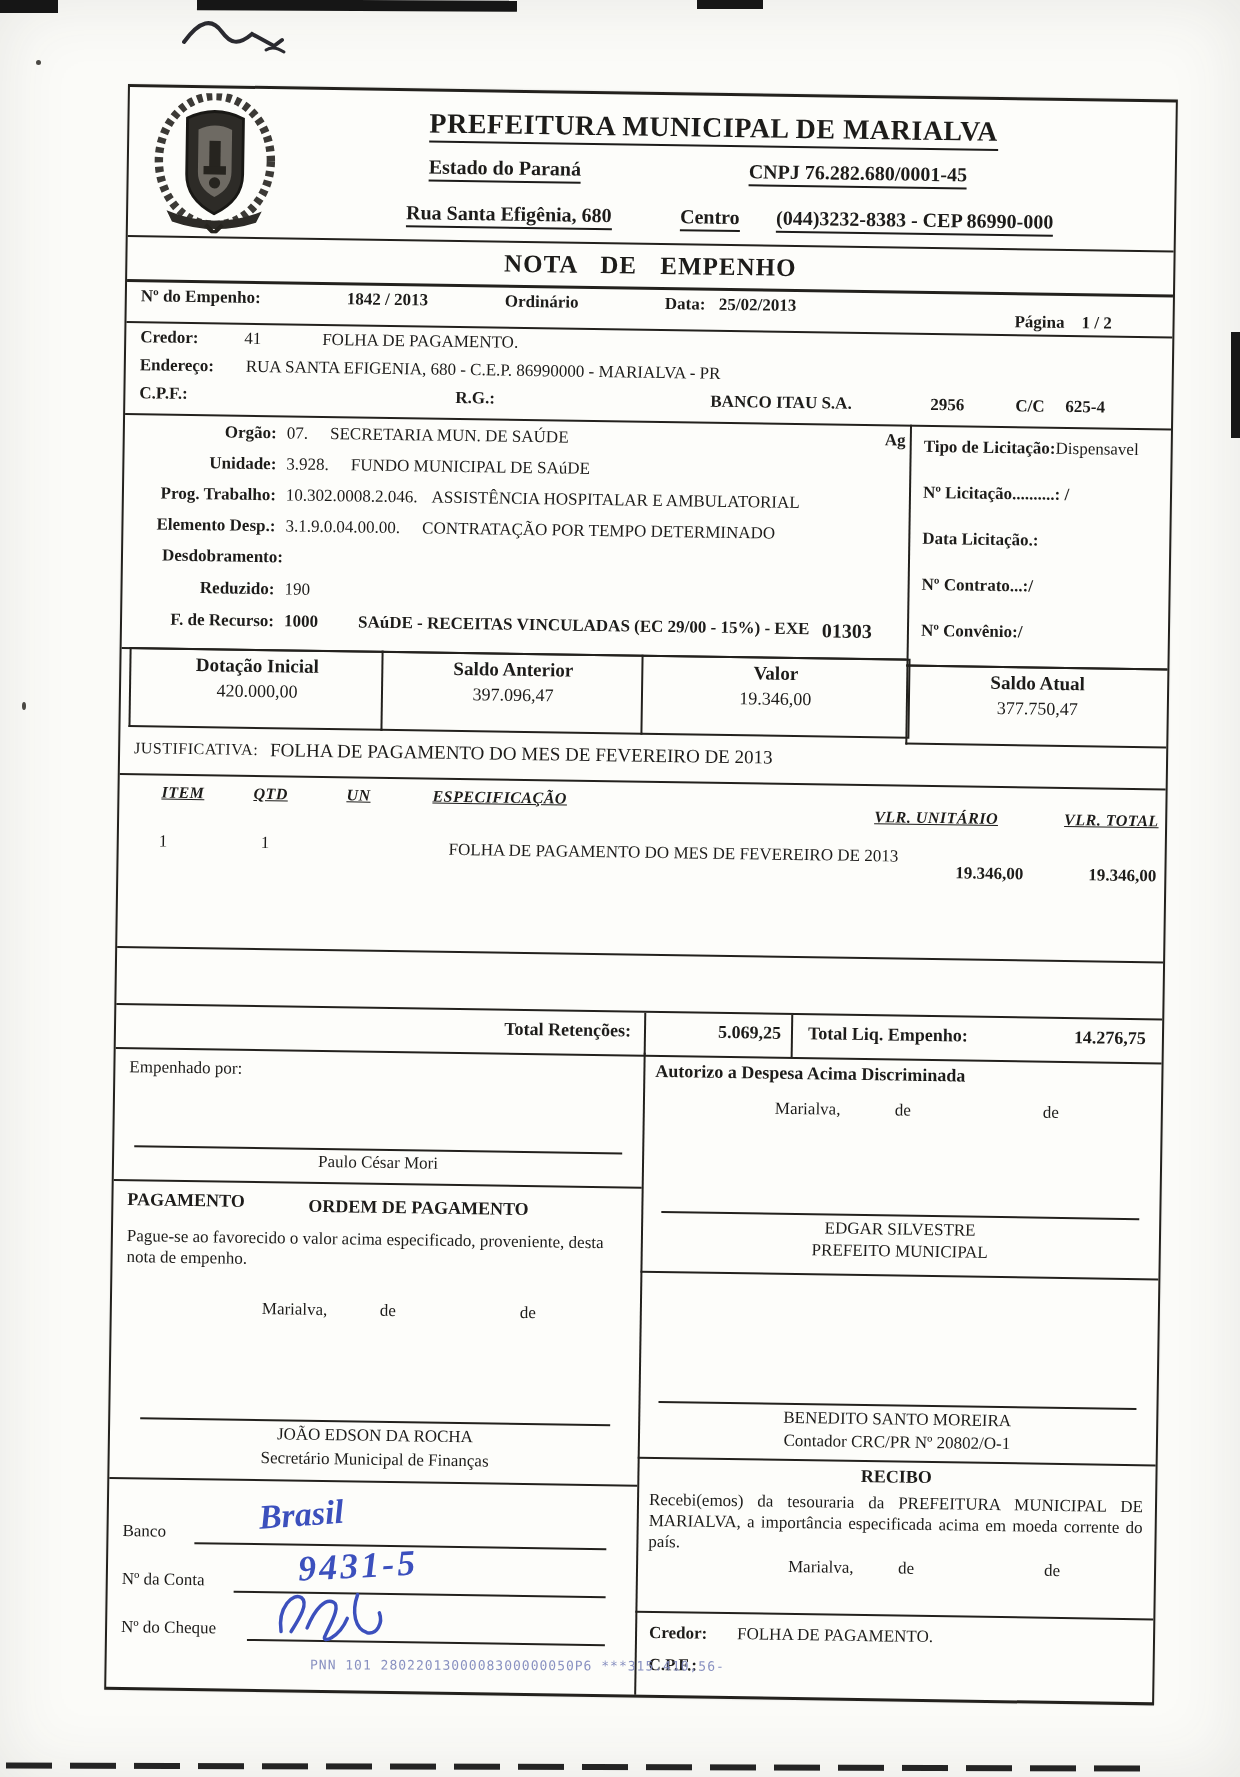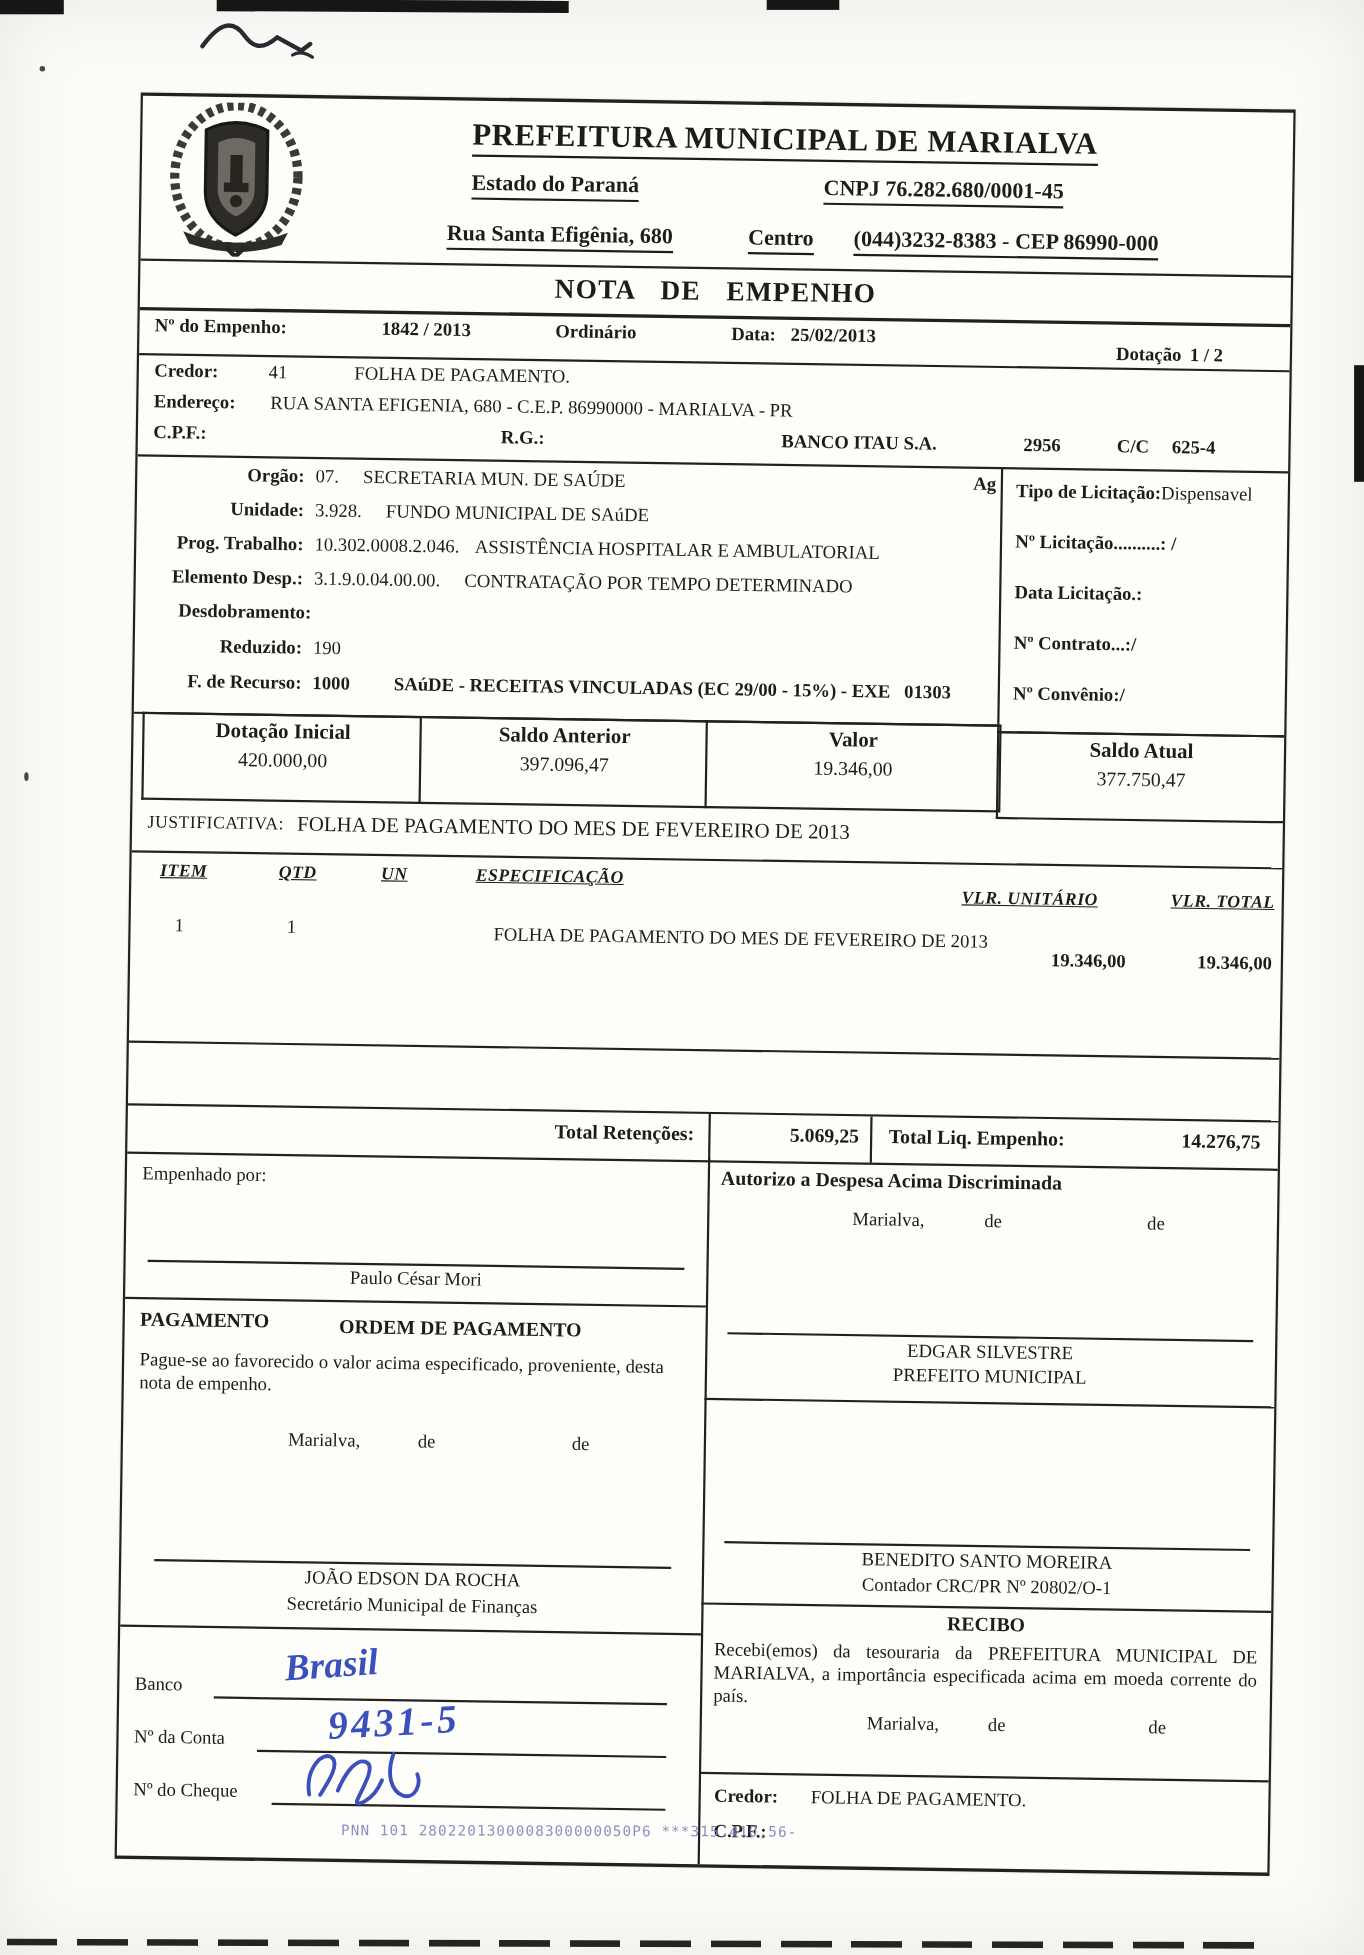--- a/index.html
+++ b/index.html
@@ -97,21 +97,21 @@
   <div class="nota-bar">
     <span>NOTA  DE  EMPENHO</span>
   </div>
 
   <div class="abs" style="left:0;top:190px;width:100%;height:44px;border-bottom:2px solid #23211d;">
     <span class="abs lbl" style="left:14px;top:9px;">Nº do Empenho:</span>
     <span class="abs lbl" style="left:220px;top:9px;">1842 / 2013</span>
     <span class="abs lbl" style="left:378px;top:9px;">Ordinário</span>
     <span class="abs lbl" style="left:538px;top:9px;">Data:</span>
     <span class="abs lbl" style="left:592px;top:9px;">25/02/2013</span>
-    <span class="abs lbl" style="left:888px;top:22px;">Dotação</span>
+    <span class="abs lbl" style="left:888px;top:22px;">Página</span>
     <span class="abs lbl" style="left:955px;top:22px;">1 / 2</span>
   </div>
 
   <div class="abs" style="left:0;top:234px;width:100%;height:92px;border-bottom:2px solid #23211d;">
     <span class="abs lbl" style="left:14px;top:6px;">Credor:</span>
     <span class="abs val" style="left:118px;top:6px;">41</span>
     <span class="abs val" style="left:196px;top:6px;">FOLHA DE PAGAMENTO.</span>
     <span class="abs lbl" style="left:14px;top:34px;">Endereço:</span>
     <span class="abs val" style="left:120px;top:34px;">RUA SANTA EFIGENIA, 680  -  C.E.P. 86990000  -  MARIALVA  -  PR</span>
     <span class="abs lbl" style="left:14px;top:62px;">C.P.F.:</span>
@@ -123,21 +123,21 @@
     <span class="abs lbl" style="left:940px;top:62px;">625-4</span>
   </div>
 
   <div class="abs" style="left:0;top:326px;width:785px;height:234px;border-bottom:2px solid #23211d;">
     <div class="b-row" style="top:8px;"><span class="b-label">Orgão:</span><span class="b-code">07.</span><span class="b-desc">SECRETARIA MUN. DE SAÚDE</span></div>
     <div class="b-row" style="top:39px;"><span class="b-label">Unidade:</span><span class="b-code">3.928.</span><span class="b-desc">FUNDO MUNICIPAL DE SAúDE</span></div>
     <div class="b-row" style="top:70px;"><span class="b-label">Prog. Trabalho:</span><span class="b-code">10.302.0008.2.046.</span><span class="b-desc" style="margin-left:14px;">ASSISTÊNCIA HOSPITALAR E AMBULATORIAL</span></div>
     <div class="b-row" style="top:101px;"><span class="b-label">Elemento Desp.:</span><span class="b-code">3.1.9.0.04.00.00.</span><span class="b-desc">CONTRATAÇÃO POR TEMPO DETERMINADO</span></div>
     <div class="b-row" style="top:132px;"><span class="b-label" style="width:160px;">Desdobramento:</span></div>
     <div class="b-row" style="top:164px;"><span class="b-label">Reduzido:</span><span class="b-code">190</span></div>
-    <div class="b-row" style="top:196px;"><span class="b-label">F. de Recurso:</span><span class="b-code b">1000</span><span class="b-desc b" style="margin-left:40px;">SAúDE - RECEITAS VINCULADAS (EC 29/00 - 15%) - EXE</span><span class="abs b" style="left:700px;top:0;font-size:17px;">01303</span></div>
+    <div class="b-row" style="top:196px;"><span class="b-label">F. de Recurso:</span><span class="b-code b">1000</span><span class="b-desc b" style="margin-left:40px;">SAúDE - RECEITAS VINCULADAS (EC 29/00 - 15%) - EXE</span><span class="abs b" style="left:700px;top:0;font-size:20px;">01303</span></div>
   </div>
 
   <div class="abs" style="left:785px;top:326px;width:259px;height:240px;border-left:2px solid #23211d;border-bottom:2px solid #23211d;">
     <div class="abs" style="left:12px;top:12px;font-size:17px;"><span class="b">Tipo de Licitação:</span><span>Dispensavel</span></div>
     <div class="abs b" style="left:12px;top:58px;font-size:17px;">Nº Licitação..........: /</div>
     <div class="abs b" style="left:12px;top:104px;font-size:17px;">Data Licitação.:</div>
     <div class="abs b" style="left:12px;top:150px;font-size:17px;">Nº Contrato...:/</div>
     <div class="abs b" style="left:12px;top:196px;font-size:17px;">Nº Convênio:/</div>
   </div>
 
@@ -157,21 +157,21 @@
     <div style="text-align:center;font-weight:bold;font-size:19px;margin-top:4px;">Saldo Atual</div>
     <div style="text-align:center;font-size:18px;margin-top:4px;">377.750,47</div>
   </div>
 
   <div class="abs" style="left:0;top:642px;width:100%;height:44px;border-bottom:2px solid #23211d;">
     <span class="abs" style="left:14px;top:10px;font-size:16px;letter-spacing:.5px;">JUSTIFICATIVA:</span>
     <span class="abs" style="left:150px;top:8px;font-size:19px;">FOLHA DE PAGAMENTO DO MES DE FEVEREIRO DE 2013</span>
   </div>
 
   <div class="abs" style="left:0;top:686px;width:100%;height:173px;">
-    <span class="abs ith" style="left:26px;top:10px;">ITEM</span>
+    <span class="abs ith" style="left:42px;top:10px;">ITEM</span>
     <span class="abs ith" style="left:134px;top:10px;">QTD</span>
     <span class="abs ith" style="left:227px;top:10px;">UN</span>
     <span class="abs ith" style="left:313px;top:10px;">ESPECIFICAÇÃO</span>
     <span class="abs ith" style="left:755px;top:24px;">VLR. UNITÁRIO</span>
     <span class="abs ith" style="left:945px;top:24px;">VLR. TOTAL</span>
     <div>
       <span class="abs val" style="left:40px;top:58px;">1</span>
       <span class="abs val" style="left:142px;top:58px;">1</span>
       <span class="abs val" style="left:227px;top:58px;"></span>
       <span class="abs val" style="left:330px;top:62px;">FOLHA DE PAGAMENTO DO MES DE FEVEREIRO DE 2013</span>

